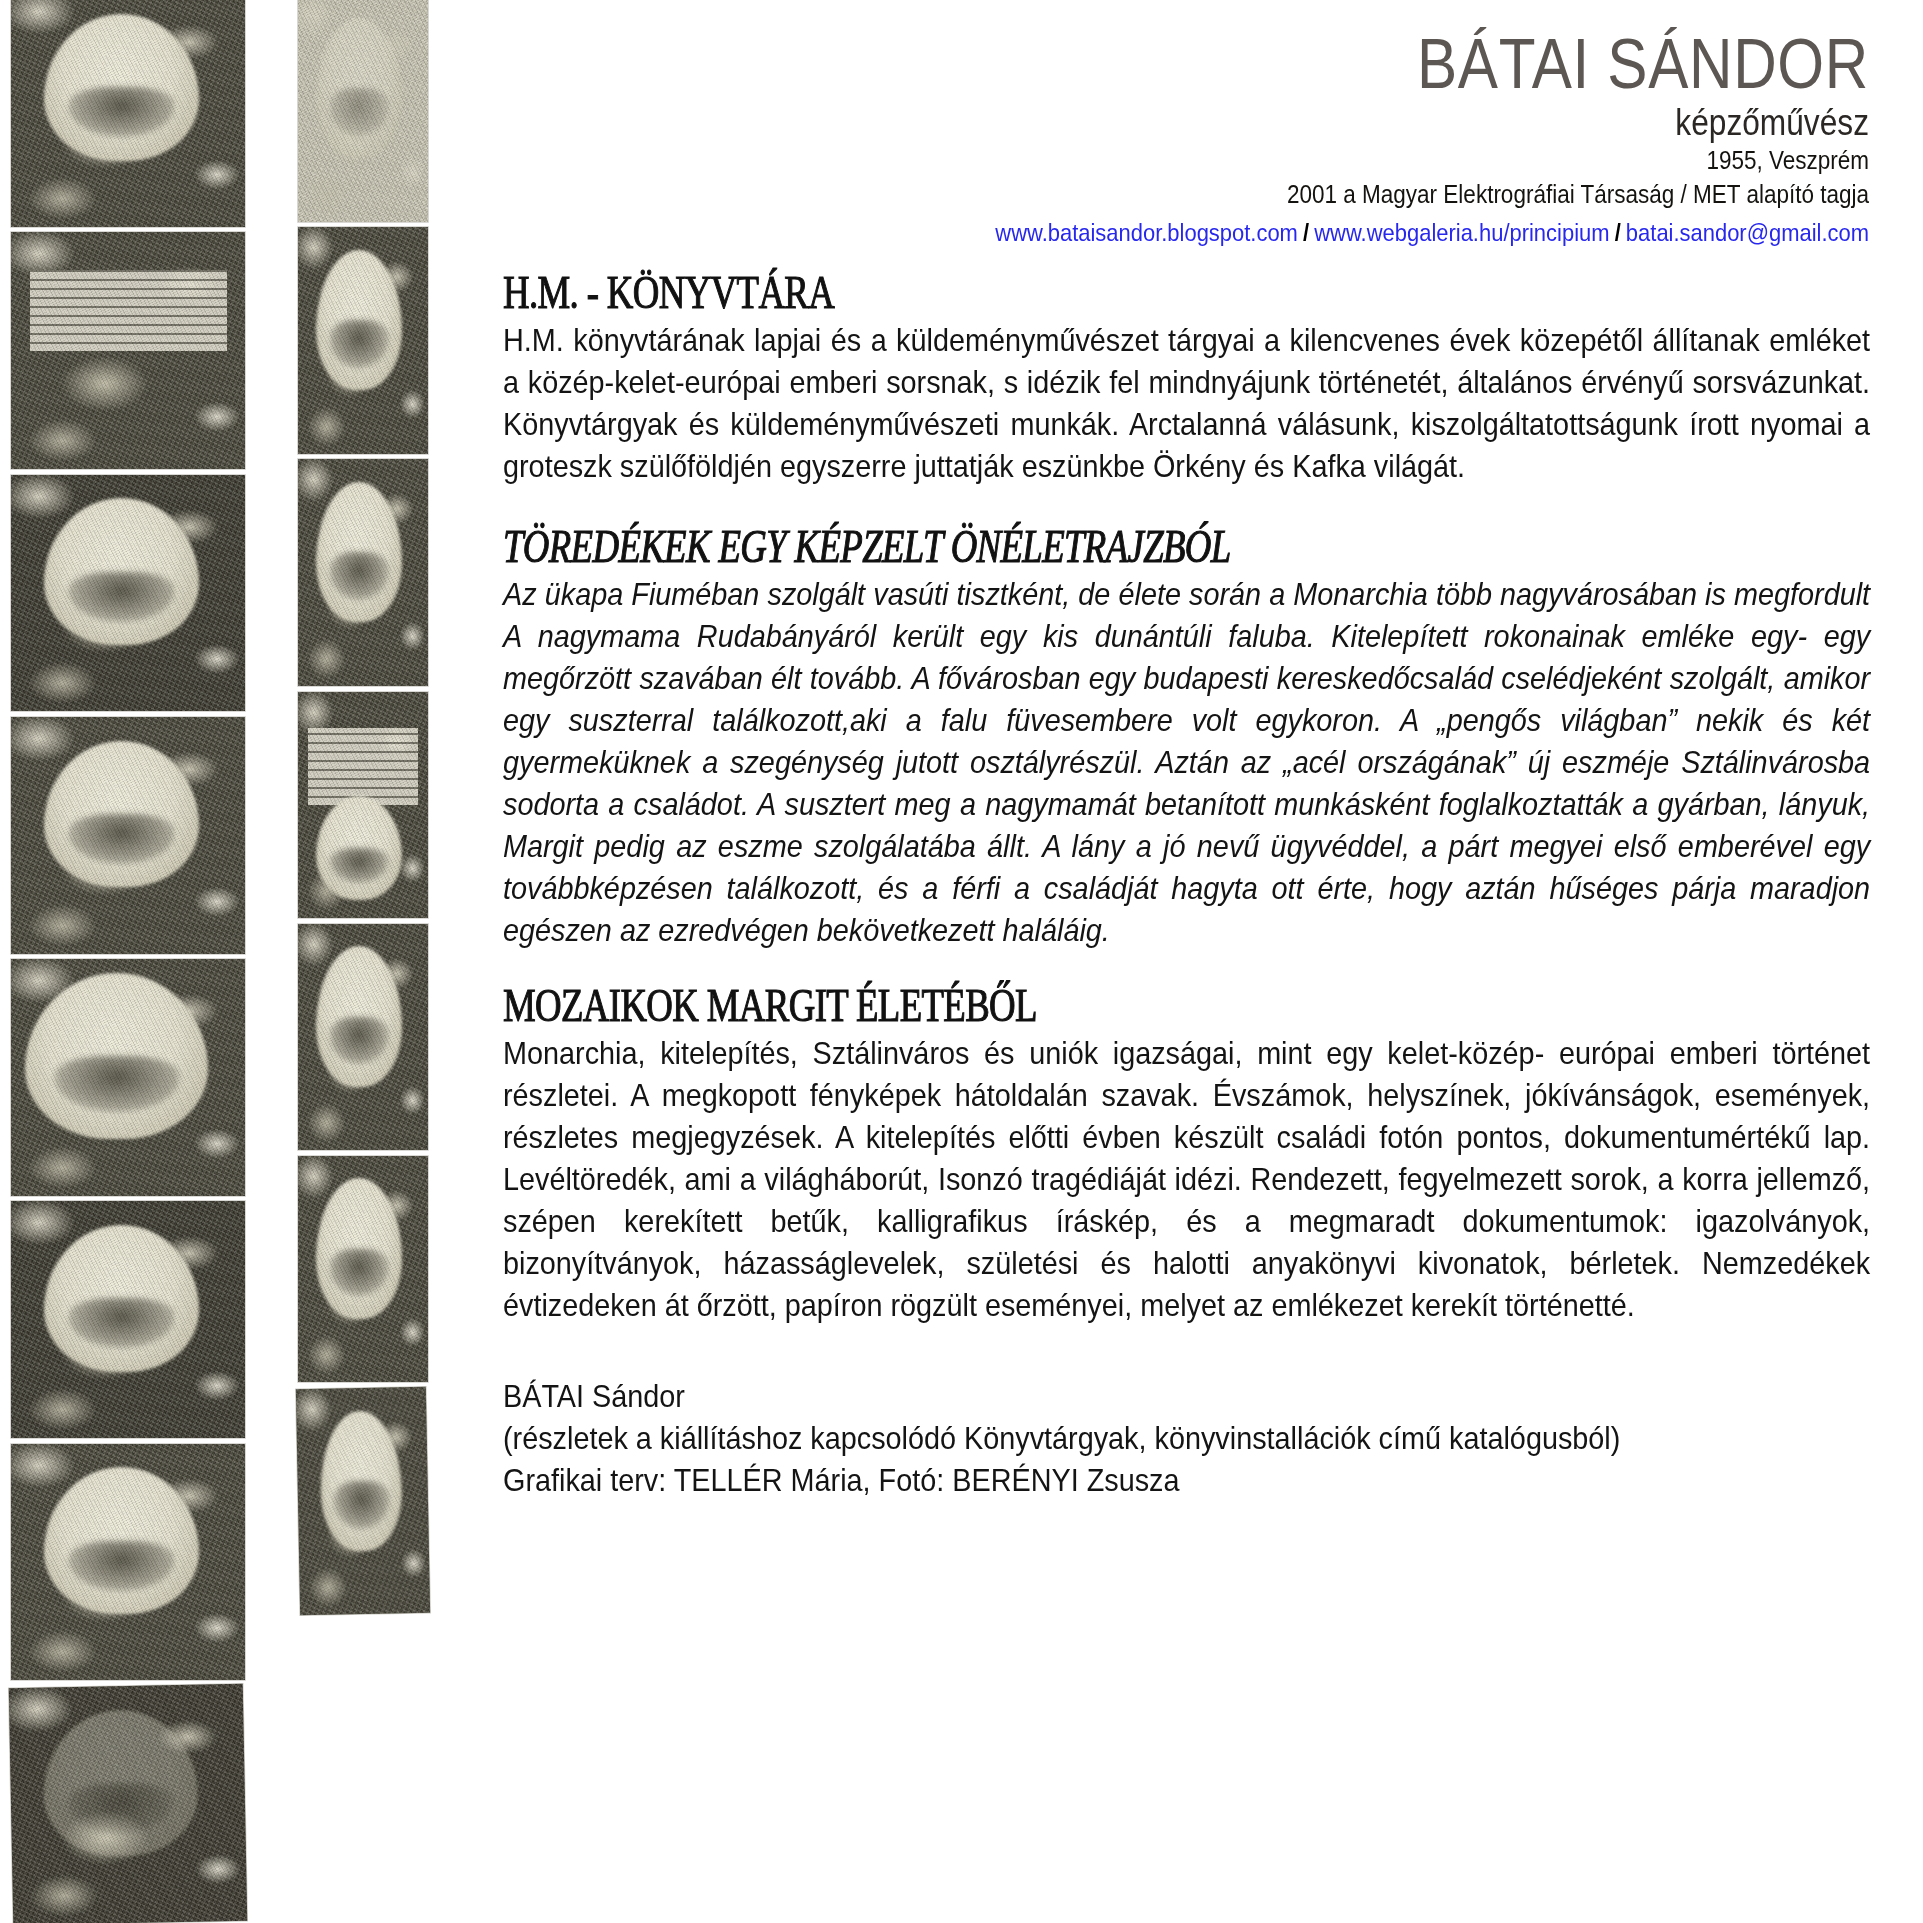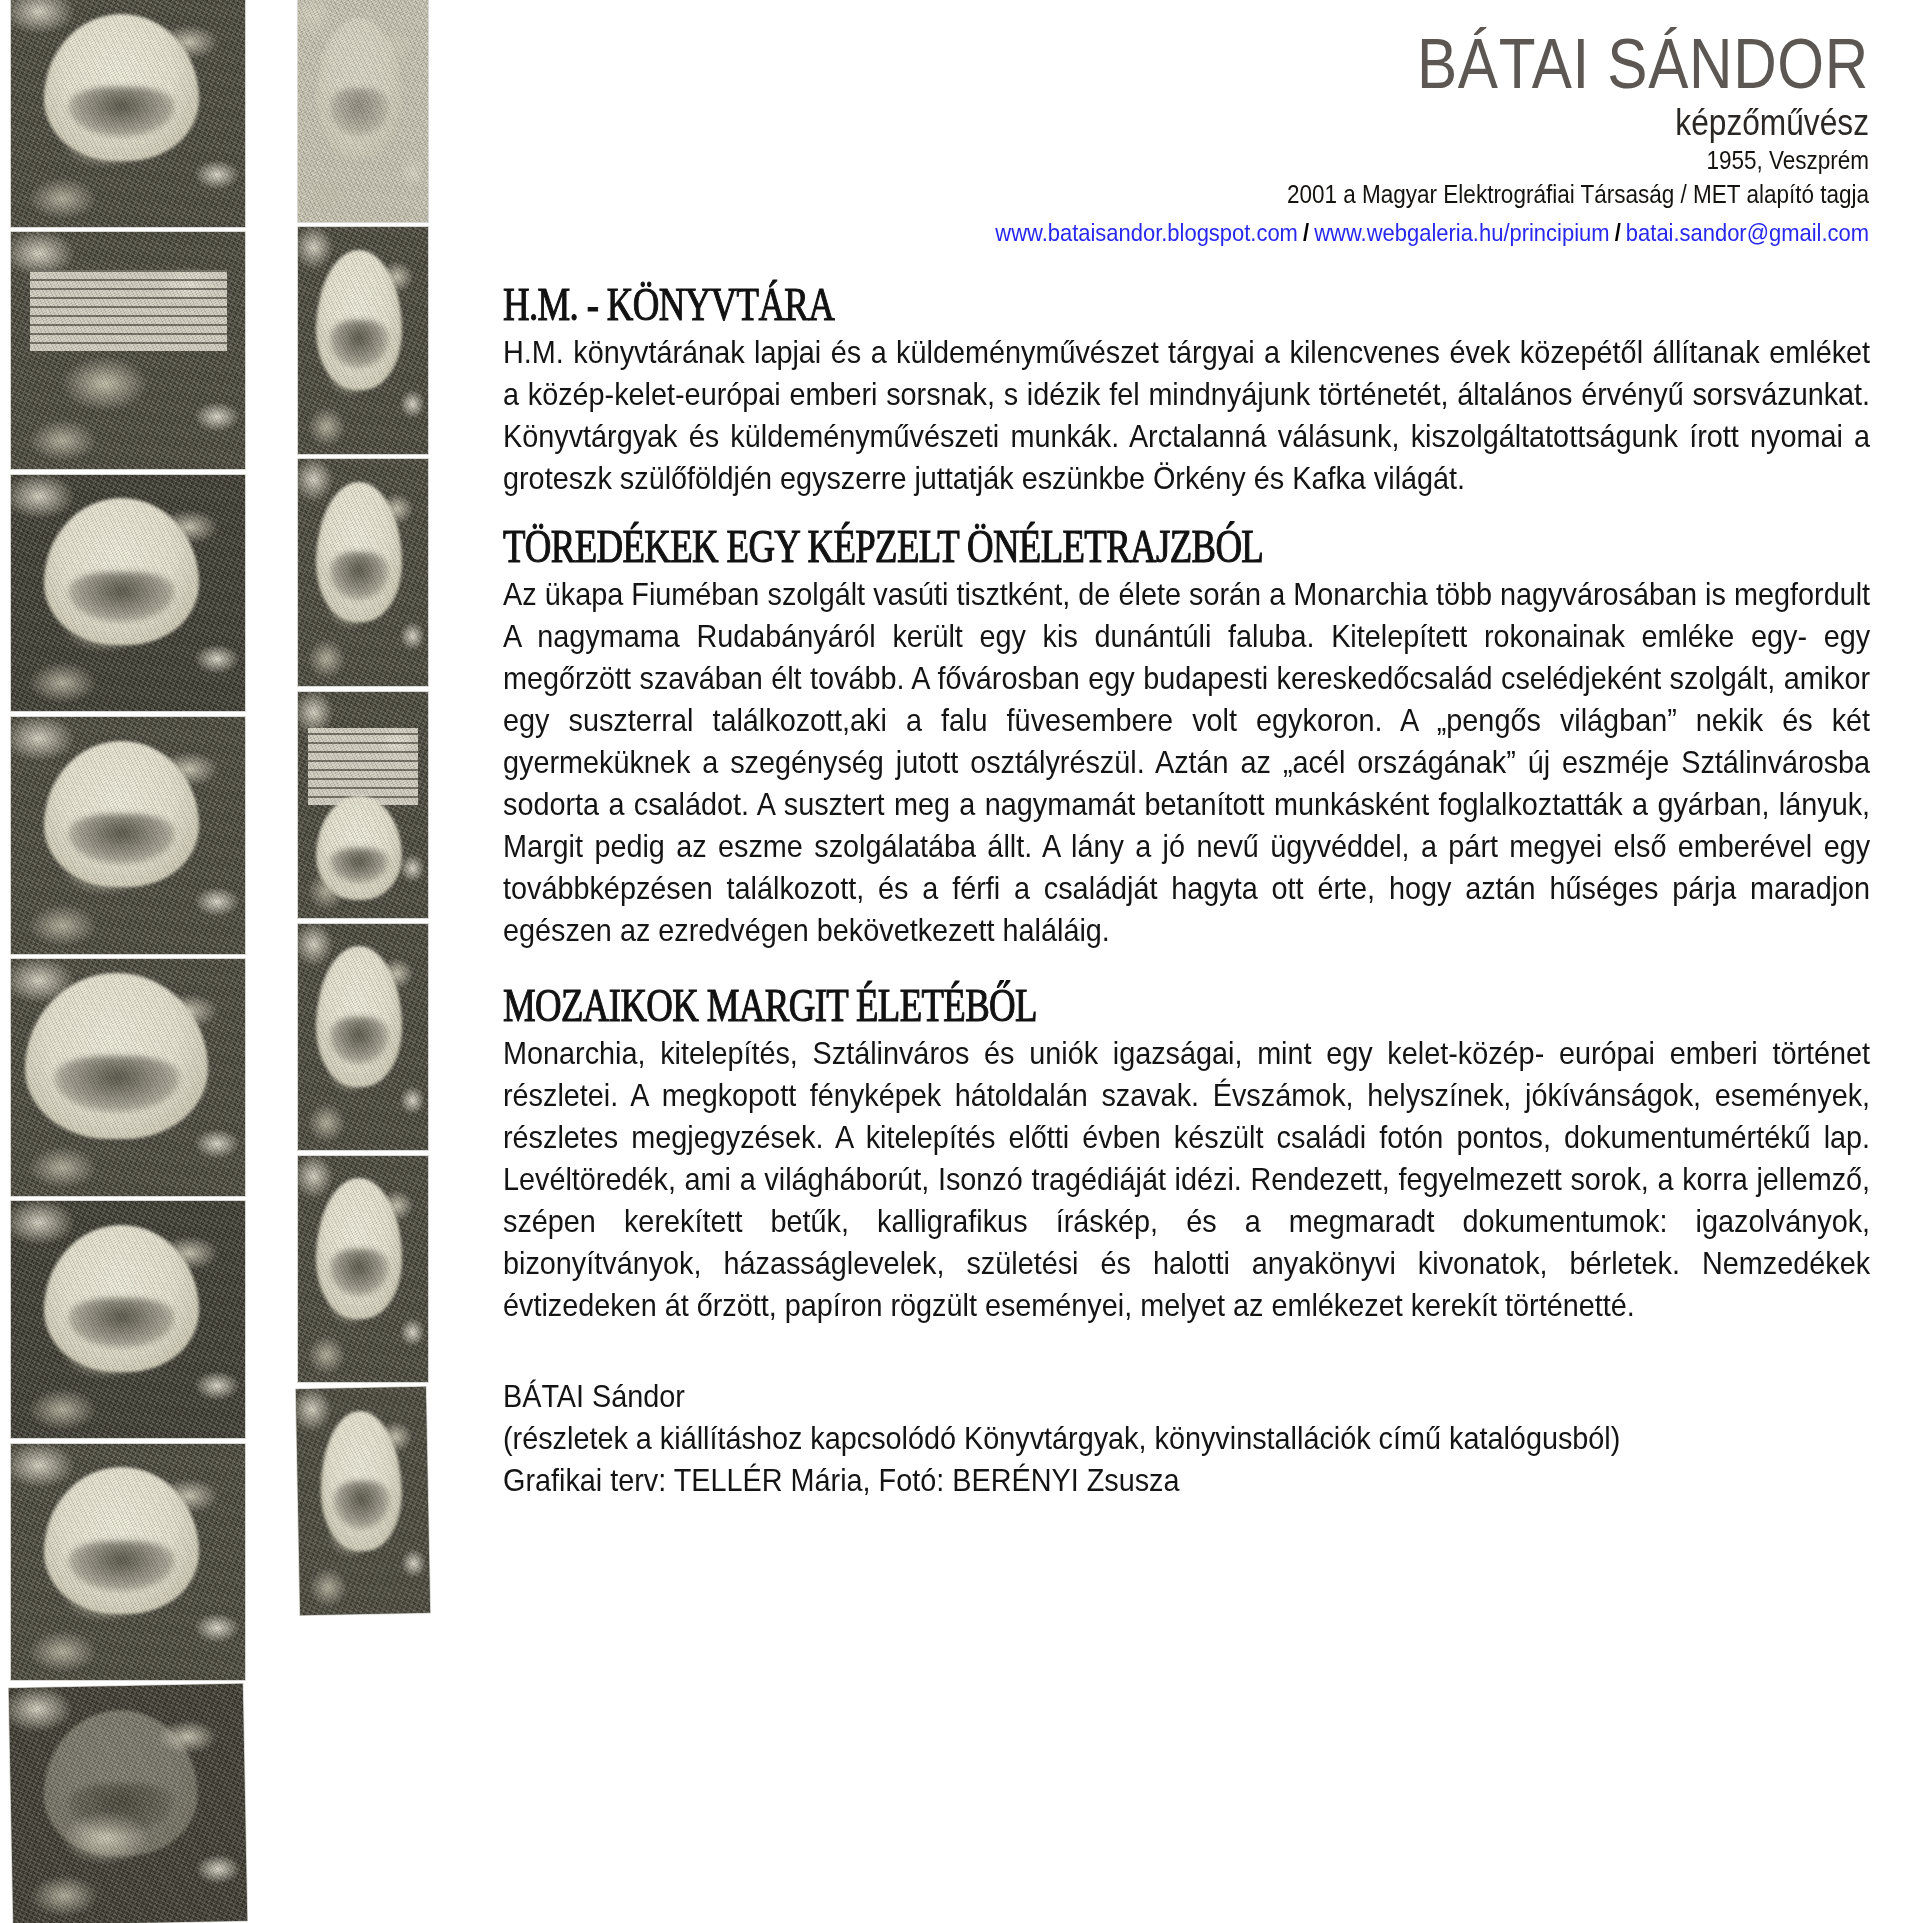--- a/index.html
+++ b/index.html
@@ -132,22 +132,22 @@
     font-size:32px;
     line-height:1.315;
     text-align:justify;
     text-justify:inter-word;
     color:#141414;
     transform:scaleX(.90);
     transform-origin:left top;
     width:111.2%;
     hyphens:none;
   }
-  #sec-konyvtara{margin-top:33px;}
-  #sec-toredekek{margin-top:24px;}
+  #sec-konyvtara{margin-top:21px;}
+  #sec-toredekek{margin-top:36px;font-style:italic;}
   #sec-mozaikok{margin-top:31px;}
 
   #credits{
     margin-top:50px;
     font-size:32px;line-height:1.30;
     color:#141414;
     transform:scaleX(.90);
     transform-origin:left top;
     width:111.2%;
   }

